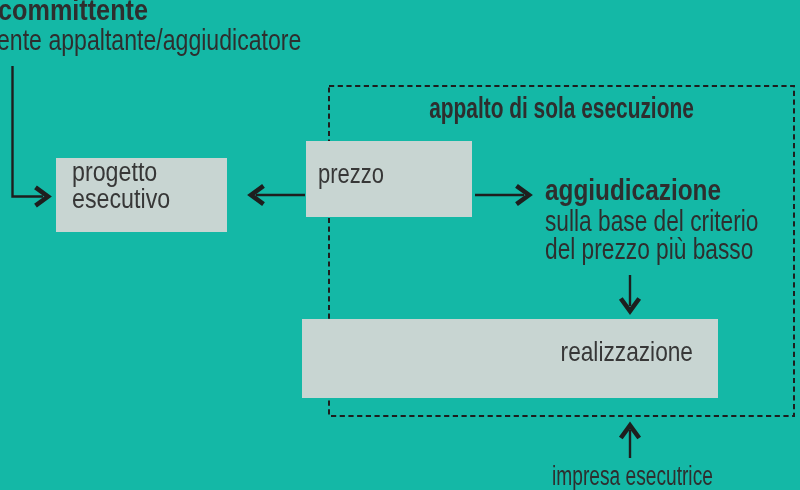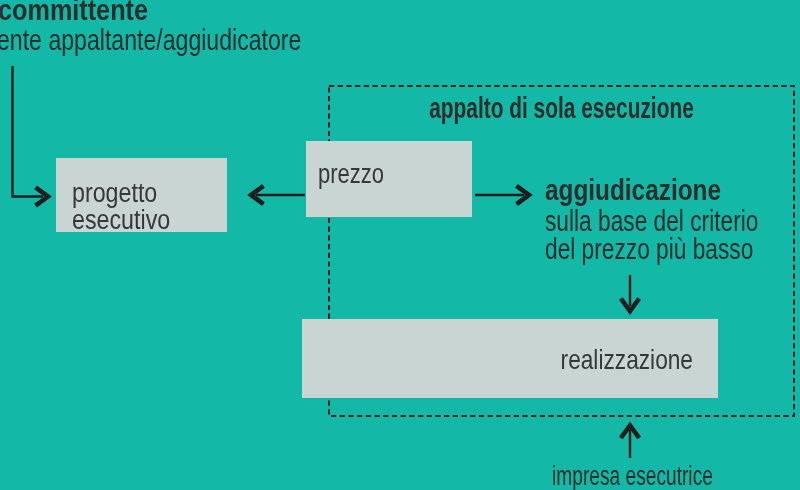--- a/index.html
+++ b/index.html
@@ -26,25 +26,25 @@
     white-space: nowrap;
     transform: scaleX(0.77); transform-origin: 0 0;
   }
   .node {
     background: #c8d5d2;
     color: #373737;
     font-size: 27.5px; line-height: 27px;
     box-sizing: border-box;
   }
   .node span { display: block; white-space: nowrap; }
-  .node-progetto { left: 56px; top: 158px; width: 171px; height: 74px; padding: 21px 0 0 16px; }
+  .node-progetto { left: 56px; top: 158px; width: 171px; height: 74px; padding: 0 0 0 16px; }
   .node-progetto span { transform: scaleX(0.845); transform-origin: 0 0; }
   .node-prezzo { left: 306px; top: 141px; width: 166px; height: 76px; padding: 19.2px 0 0 12px; }
   .node-prezzo span { transform: scaleX(0.80); transform-origin: 0 0; }
-  .node-realizzazione { left: 302px; top: 319px; width: 416px; height: 79px; padding: 27px 25px 0 0; text-align: right; }
+  .node-realizzazione { left: 302px; top: 319px; width: 416px; height: 79px; padding: 19px 25px 0 0; text-align: right; }
   .node-realizzazione span { transform: scaleX(0.825); transform-origin: 100% 0; }
   .group-label {
     left: 329px; top: 93.5px; width: 465px;
     text-align: center;
     font-size: 29px; font-weight: bold; line-height: 29px;
     white-space: nowrap;
     transform: scaleX(0.72); transform-origin: 50% 0;
   }
   .agg-block { left: 545px; top: 176px; white-space: nowrap; }
   .agg-title {

